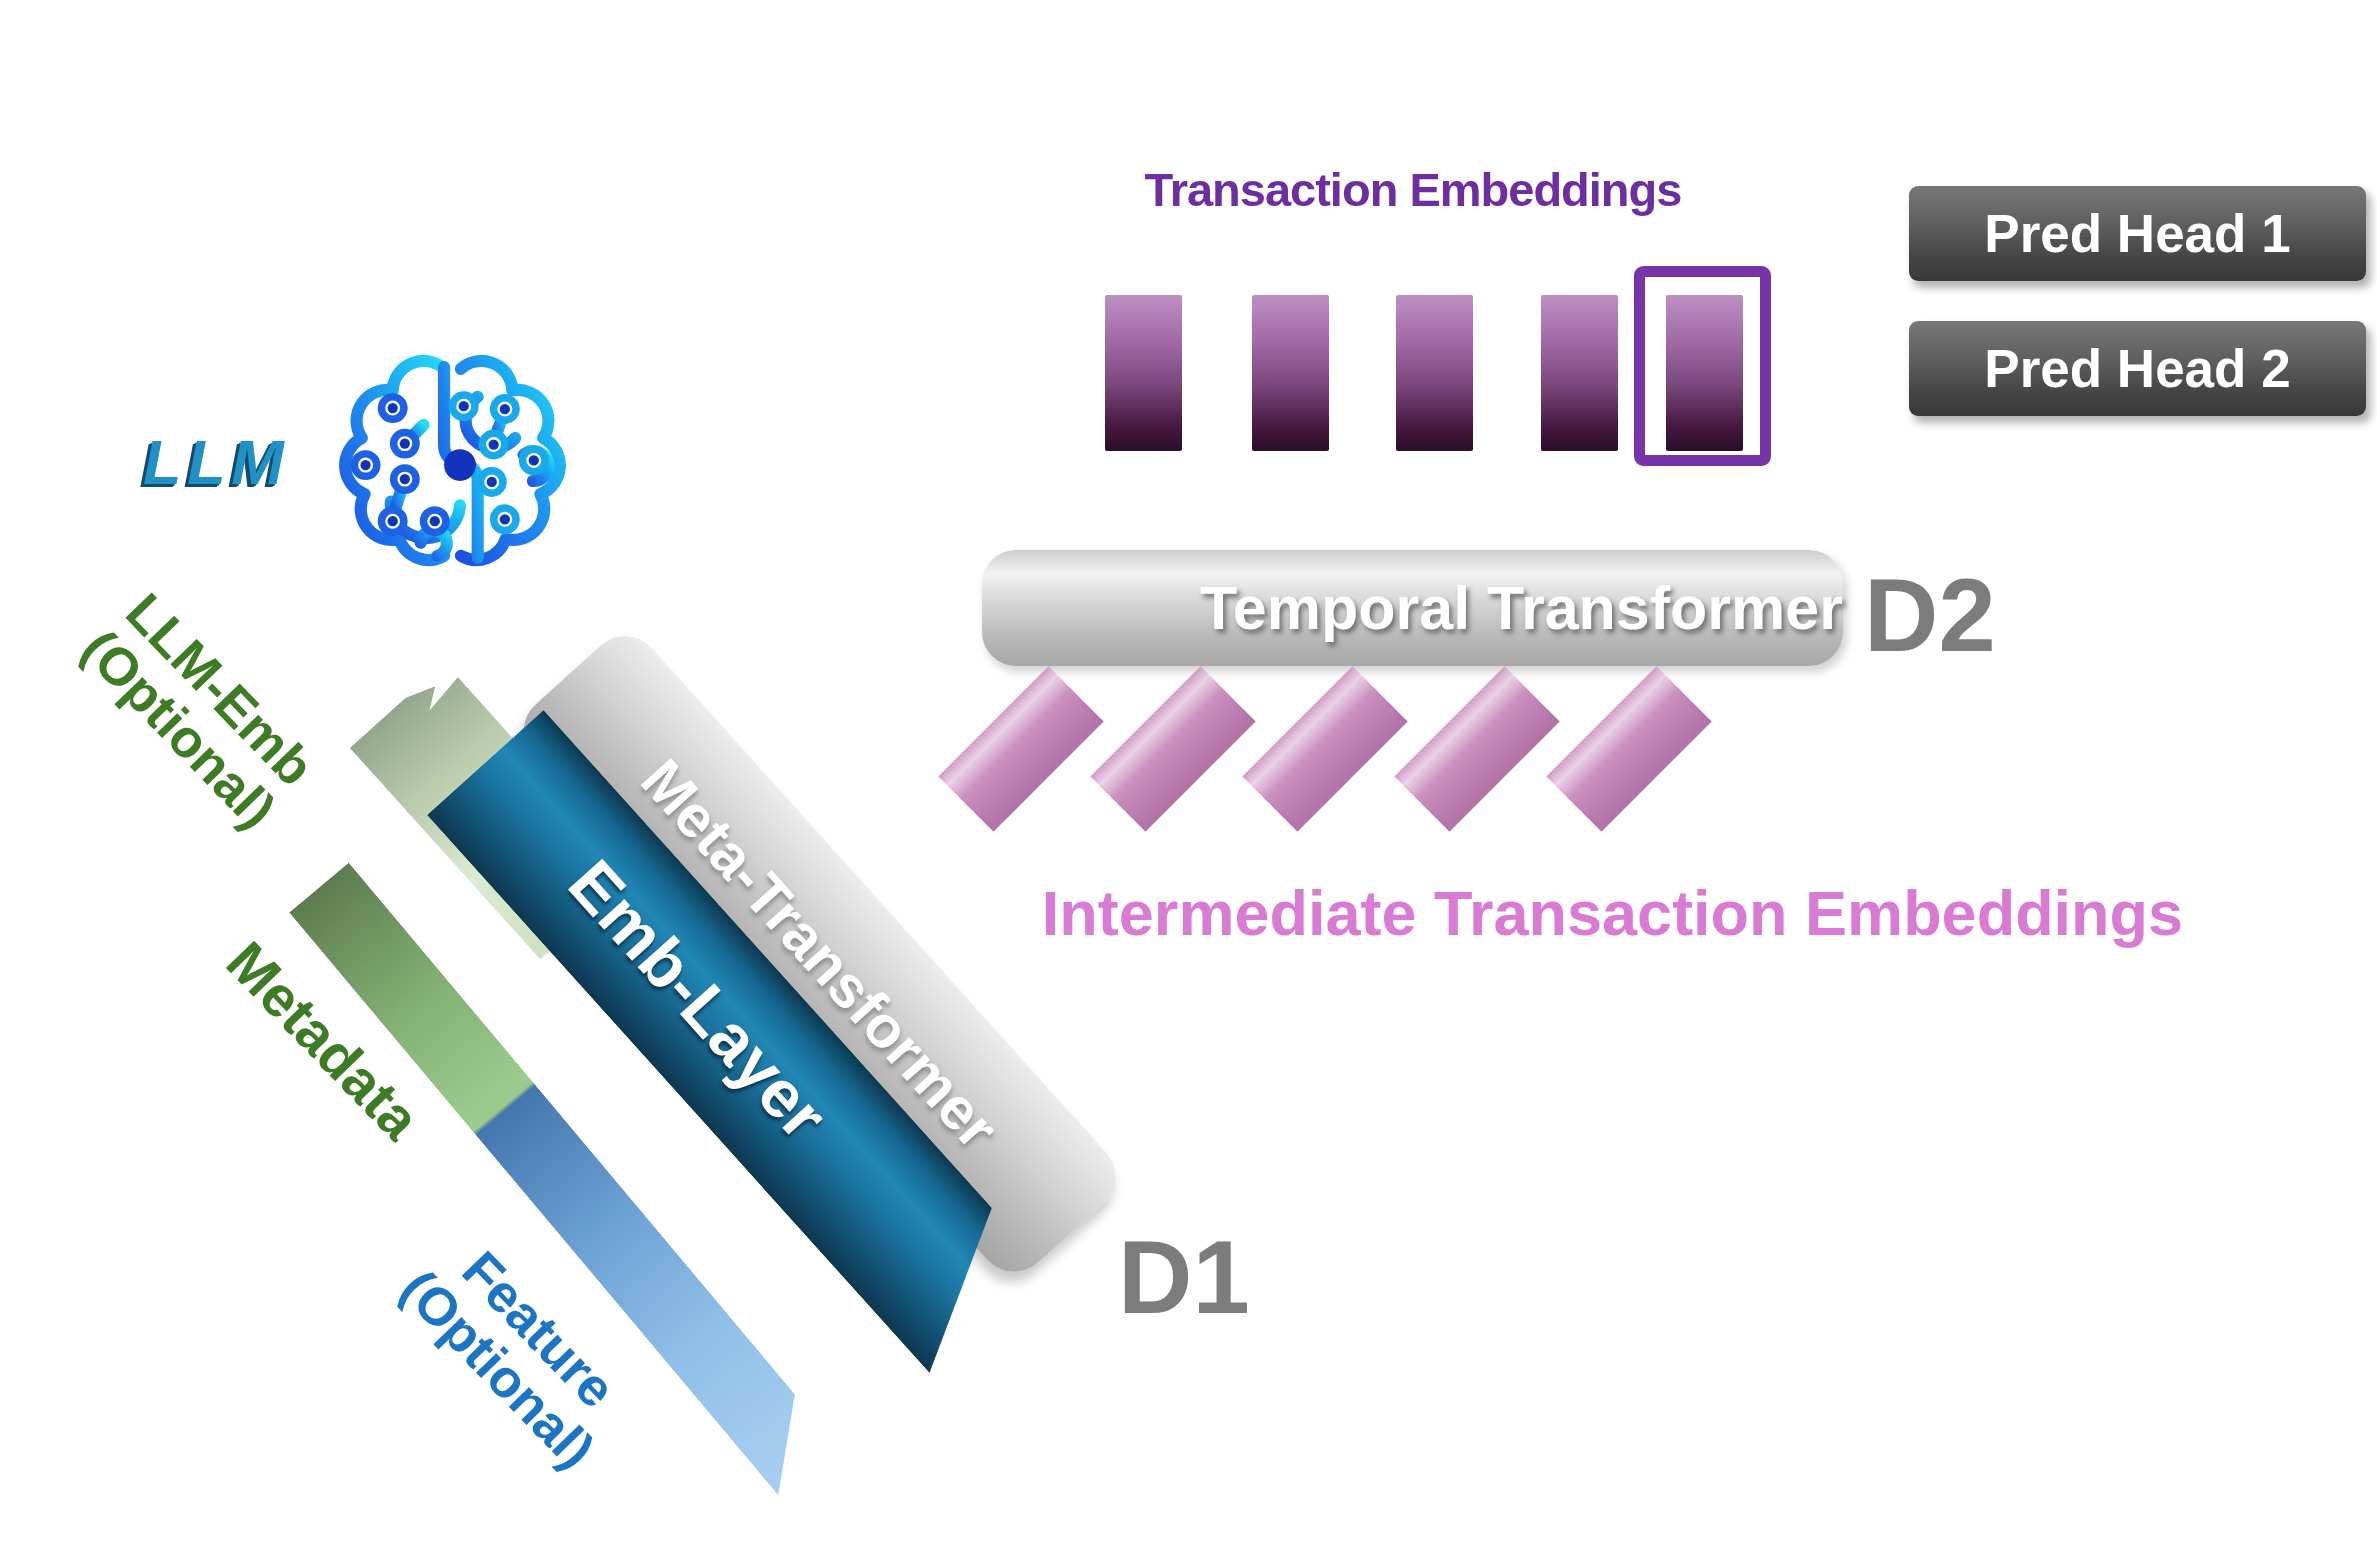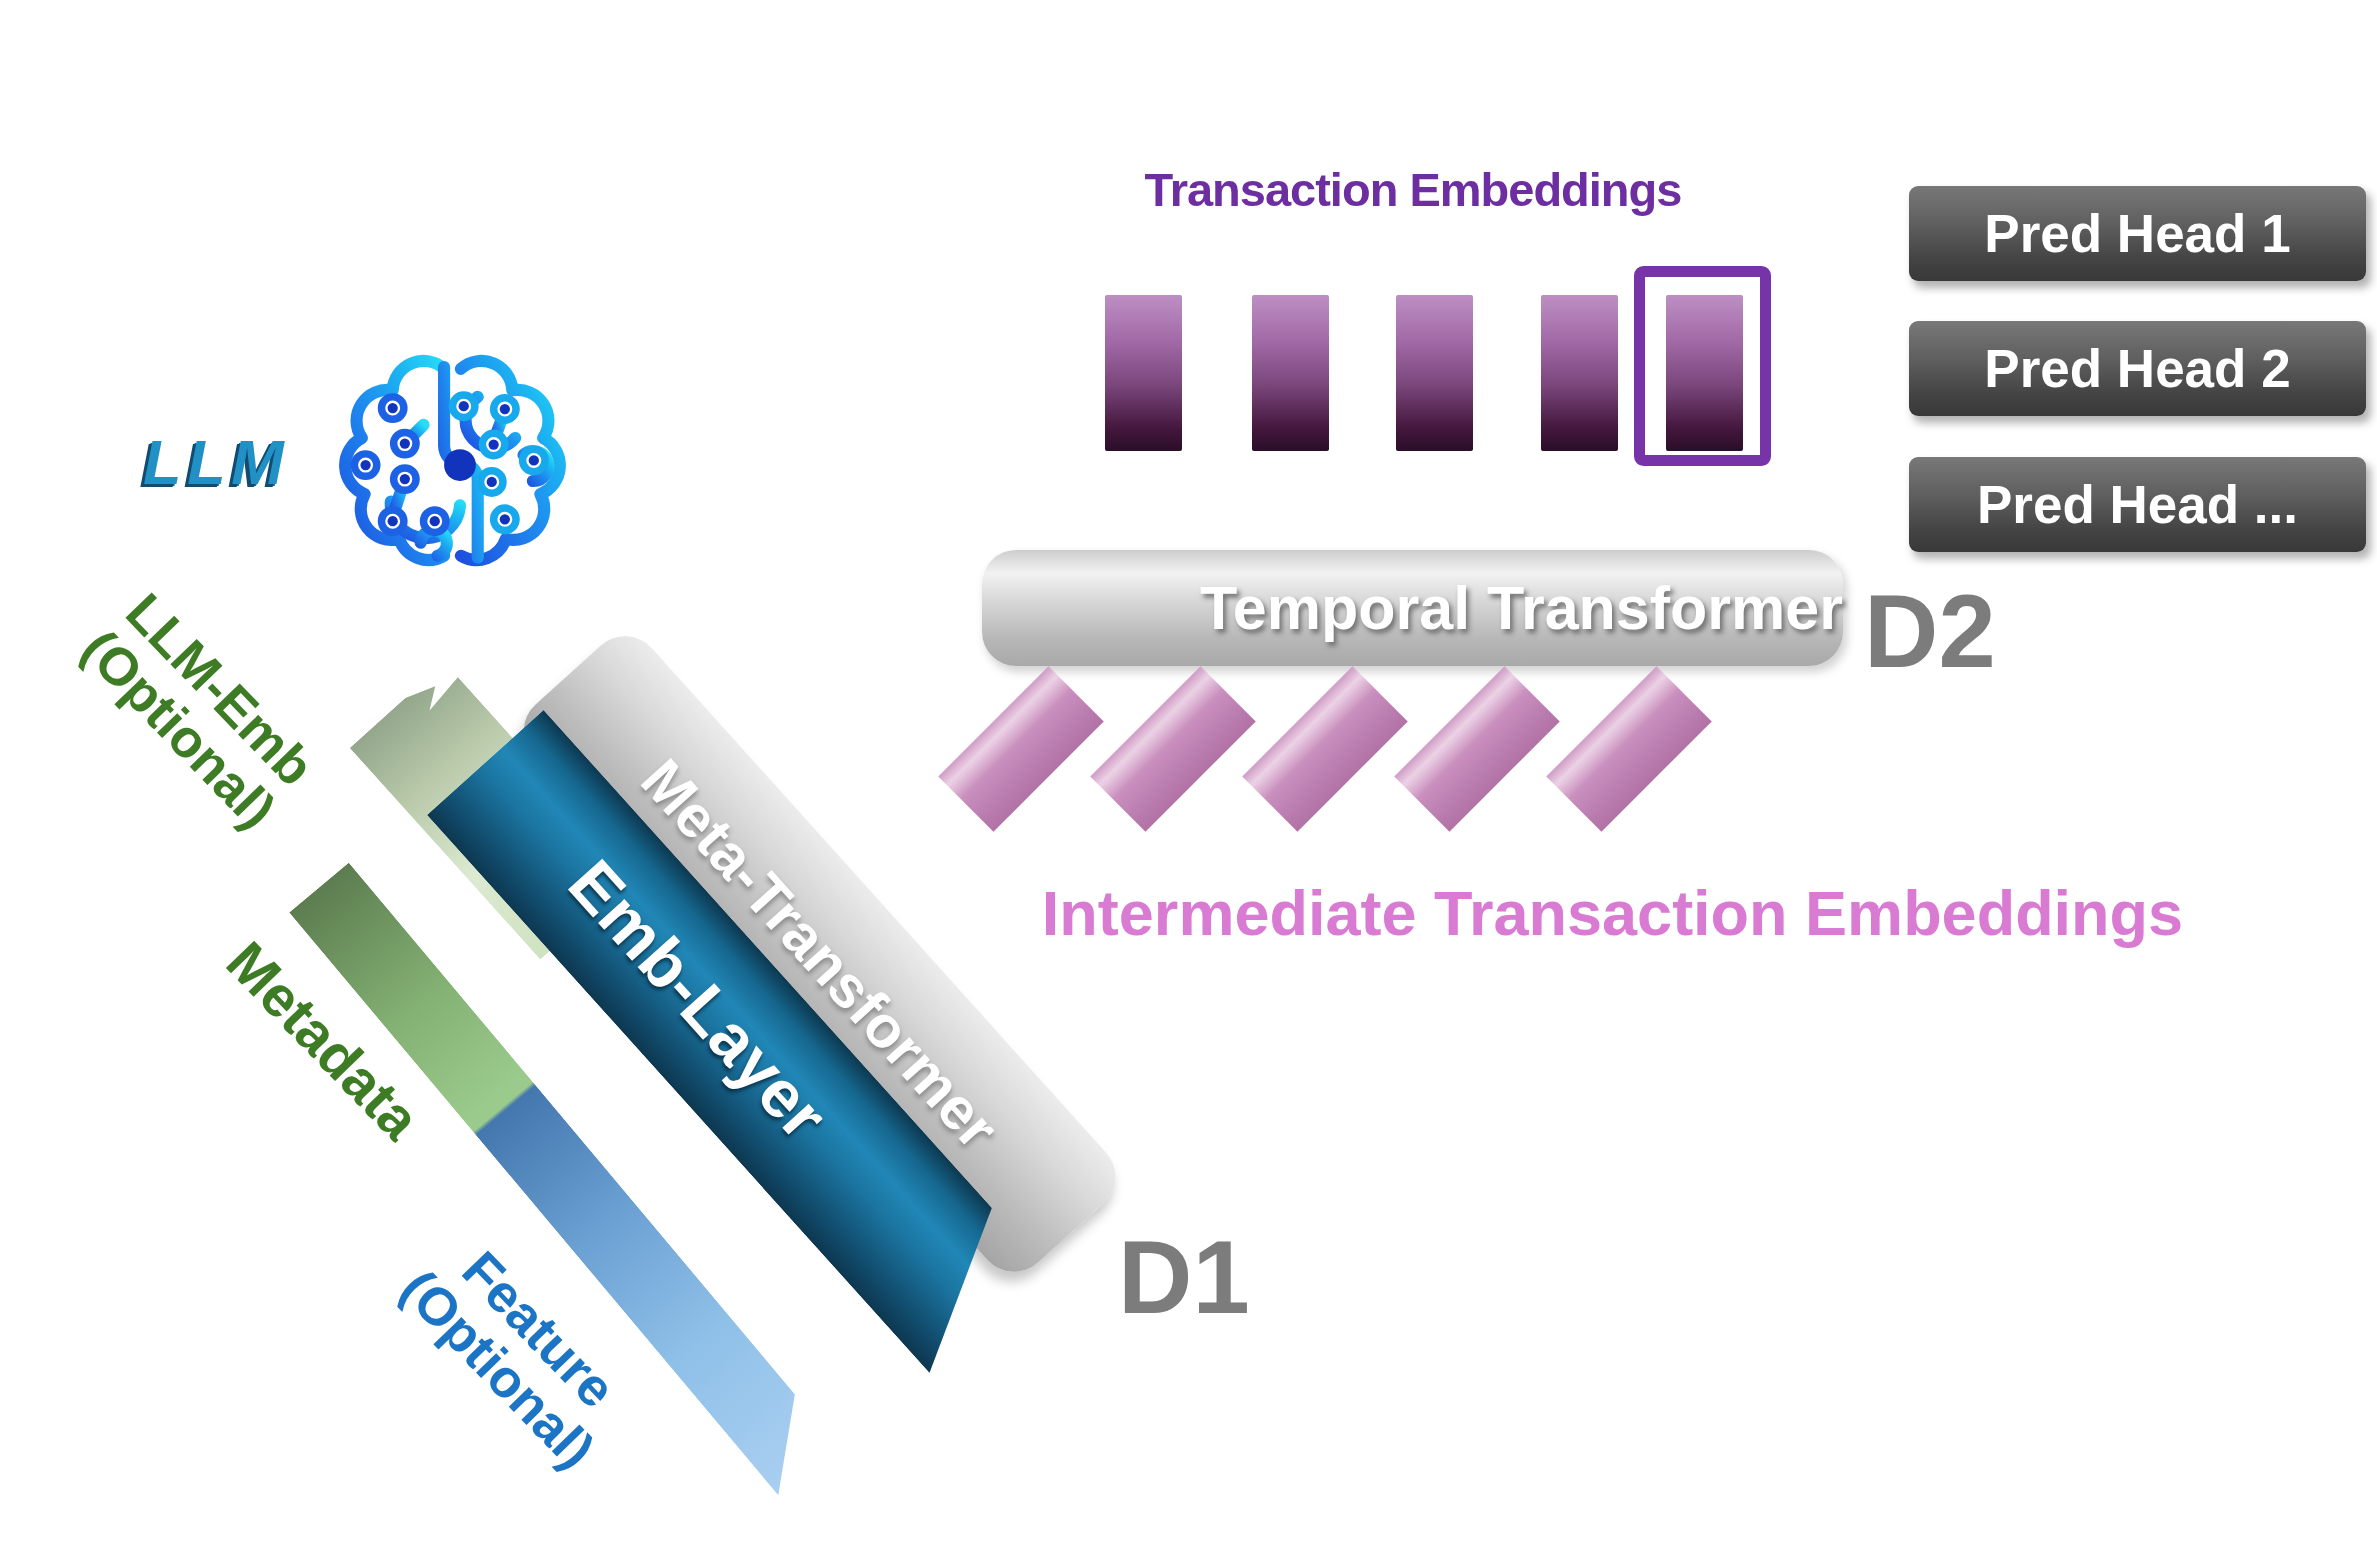--- a/index.html
+++ b/index.html
@@ -37,21 +37,21 @@
   
   .temporal{
     left:982px;top:550px;width:861px;height:116px;border-radius:34px;
     background:linear-gradient(180deg,#cdcdcd 0%,#f2f2f2 20%,#d6d6d6 45%,#b6b6b6 78%,#a9a9a9 100%);
     box-shadow:3.8px 5.7px 9.5px rgba(0,0,0,0.18);
     display:flex;align-items:center;justify-content:flex-end;
     color:#ffffff;font-weight:bold;font-size:61px;white-space:nowrap;
     text-shadow:2.9px 3.8px 4.8px rgba(110,110,110,0.95);
   }
   .d-label{font-weight:bold;font-size:103px;color:#7C7C7C;white-space:nowrap;}
-  .d2-label{left:1864px;top:557px;margin-top:16px;}
+  .d2-label{left:1864px;top:557px;}
   .d1-label{left:1118px;top:1219px;}
 
   
   .lozenge{
     top:710px;width:156px;height:78px;transform:rotate(-45deg);
     background:linear-gradient(180deg,#cf9cc6 0%,#ecd2e6 16%,#c98fbe 42%,#bd80b2 70%,#b172a5 100%);
   }
   .lz-1{left:943px;} .lz-2{left:1095px;} .lz-3{left:1247px;} .lz-4{left:1399px;} .lz-5{left:1551px;}
   .intermediate-label{
     left:961px;top:877px;width:1303px;text-align:center;
@@ -111,23 +111,20 @@
   <div class="abs t-bar t-bar-3"></div>
   <div class="abs t-bar t-bar-4"></div>
   <div class="abs t-bar t-bar-5"></div>
   <div class="abs t-bar-box"></div>
 
   <div class="abs pred-head pred-head-1">
     <span>Pred Head 1</span>
   </div>
   <div class="abs pred-head pred-head-2">
     <span>Pred Head 2</span>
-  </div>
-  <div class="abs pred-head pred-head-3">
-    <span>Pred Head ...</span>
   </div>
 
   <div class="abs temporal">
     <span>Temporal Transformer</span>
   </div>
   <div class="abs d-label d2-label">D2</div>
   <div class="abs d-label d1-label">D1</div>
 
   <div class="abs lozenge lz-1"></div>
   <div class="abs lozenge lz-2"></div>

